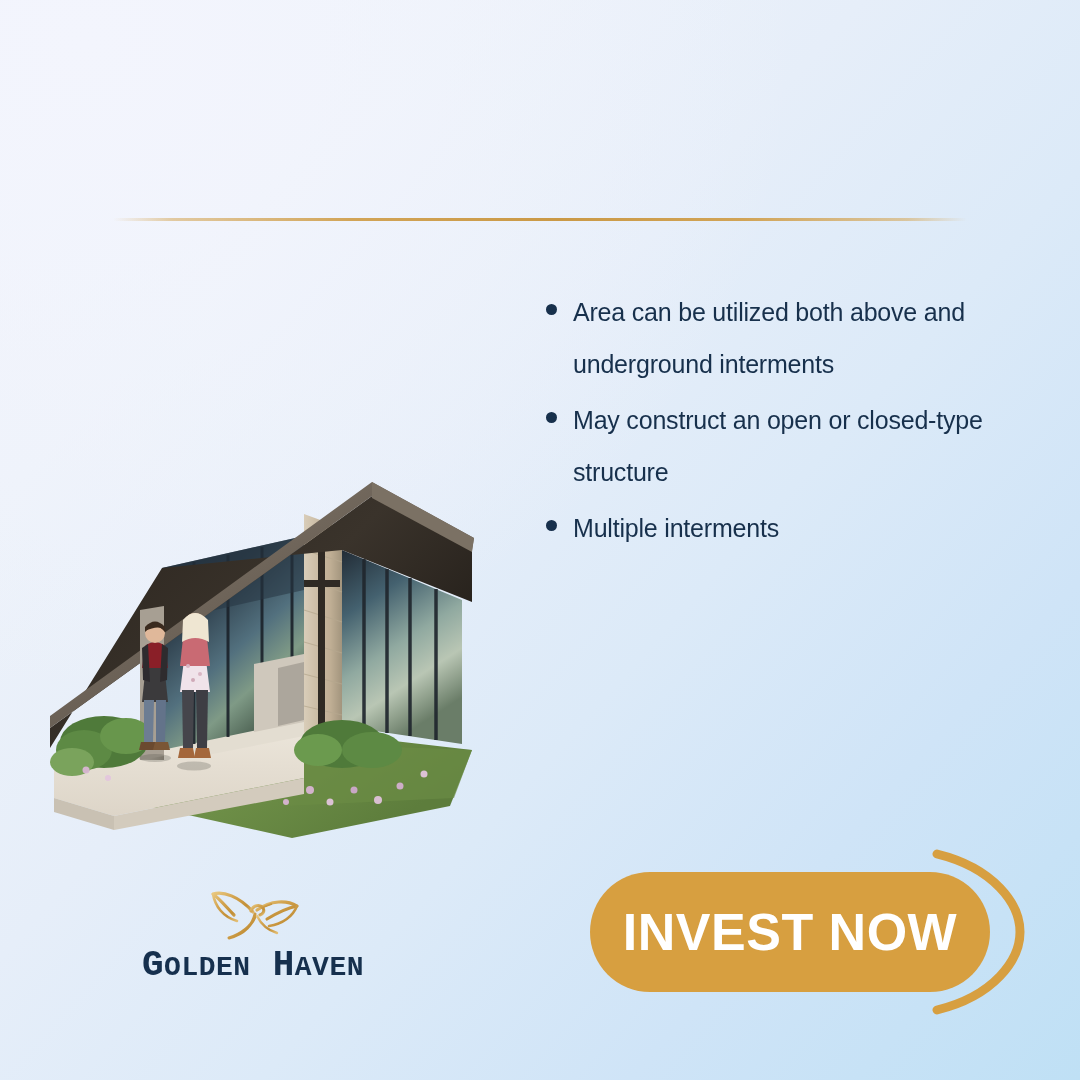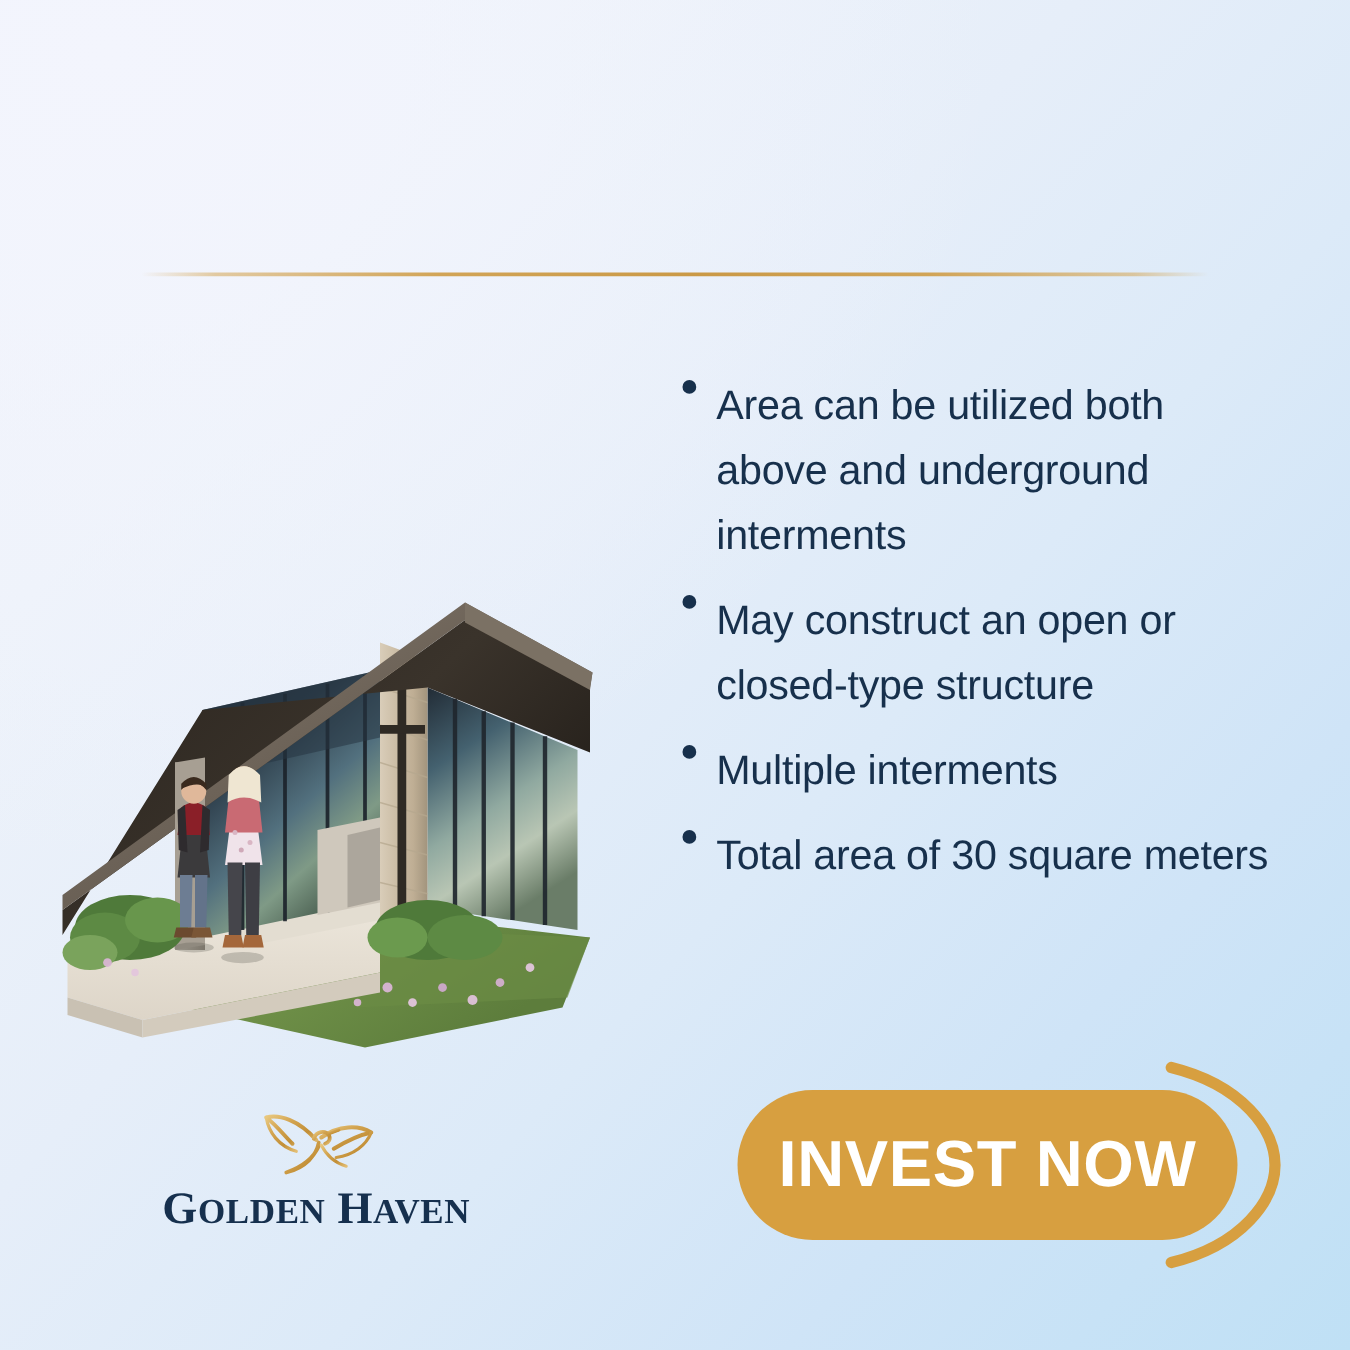--- a/index.html
+++ b/index.html
@@ -78,26 +78,25 @@
     flex: 0 0 auto;
     width: 11px;
     height: 11px;
     border-radius: 50%;
     background: #17304C;
     margin: 18px 16px 0 6px;
   }
   .feature-text {
     flex: 1 1 auto;
     font-family: "Liberation Sans", sans-serif;
-    font-size: 33px;
+    font-size: 25px;
     line-height: 52px;
     font-weight: 400;
     color: #17304C;
     letter-spacing: -0.2px;
-    margin-top: 12px;
   }
   .feature.highlight .bullet { background: #F03C33; }
   .feature.highlight .feature-text { color: #F03C33; }
 
   
   .render {
     position: absolute;
     left: 42px;
     top: 250px;
     width: 450px;
@@ -113,21 +112,21 @@
     width: 290px;
     text-align: center;
   }
   .logo-mark {
     width: 120px;
     height: 58px;
     margin: 0 auto 2px auto;
     display: block;
   }
   .logo-word {
-    font-family: Liberation Serif, serif;
+    font-family: Liberation Mono, monospace;
     font-weight: 700;
     font-size: 36px;
     line-height: 40px;
     color: #16304E;
     letter-spacing: 0.5px;
     white-space: nowrap;
   }
   .logo-word .cap { font-size: 36px; }
   .logo-word .sm  { font-size: 28px; }
 
@@ -337,24 +336,20 @@
     <div class="feature">
       <span class="bullet"></span>
       <span class="feature-text">May construct an open or closed-type structure</span>
     </div>
 
     <div class="feature">
       <span class="bullet"></span>
       <span class="feature-text">Multiple interments</span>
     </div>
 
-    <div class="feature">
-      <span class="bullet"></span>
-      <span class="feature-text">Total area of 30 square meters</span>
-    </div>
 
 
   </div>
 
   <div class="logo">
     <svg class="logo-mark" viewBox="0 0 120 58" xmlns="http://www.w3.org/2000/svg">
       <defs>
         <linearGradient id="goldStroke" x1="0" y1="0" x2="1" y2="1">
           <stop offset="0%" stop-color="#E8C77E"></stop>
           <stop offset="35%" stop-color="#D2A34F"></stop>

